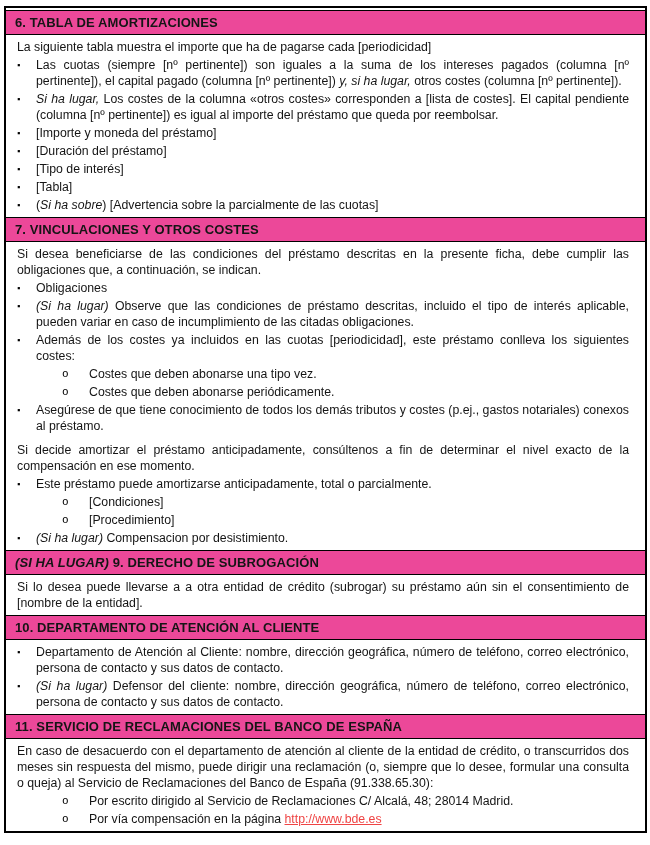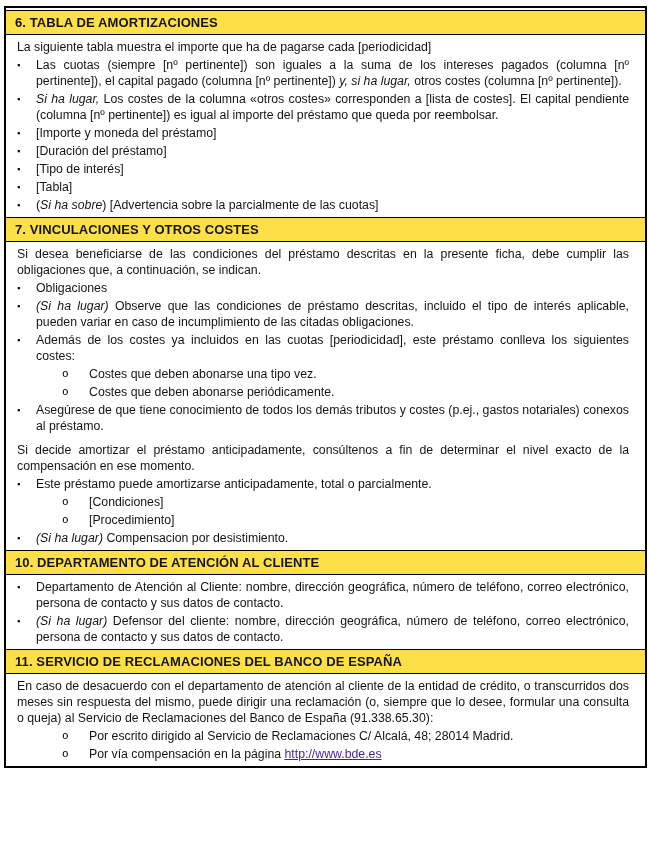--- a/index.html
+++ b/index.html
@@ -10,21 +10,21 @@
     -webkit-font-smoothing:antialiased;
   }
   .frame {
     margin:6px 3px 0 4px;
     border:2px solid #000;
     padding-top:2px;
     overflow:hidden;
     background:#fff;
   }
   .sec-header {
-    background:#fde047;
+    background:#ec4899;
     border-top:1px solid #000;
     border-bottom:1px solid #000;
     padding:4px 8px 4px 9px;
     font-weight:bold;
     font-size:13px;
     line-height:15px;
     letter-spacing:0.1px;
   }
   .sec-body {
     padding:4px 16px 3px 9px;
@@ -46,21 +46,21 @@
   .sub { margin-left:45px; }
   .s-marker {
     flex:0 0 27px;
     padding-left:2px;
     font-size:11px;
     line-height:15px;
     font-family:"DejaVu Sans Mono", monospace;
     color:#000;
   }
   .it { font-style:italic; }
-  .link { text-decoration:underline; color:#4c1d95; cursor:pointer; }
+  .link { text-decoration:underline; color:#ef4444; cursor:pointer; }
 </style>
 </head>
 <body>
 
 <div class="frame">
 
   <div>
     <div class="sec-header">
       <span>6. TABLA DE AMORTIZACIONES</span>
     </div>
@@ -145,20 +145,28 @@
         <span class="s-marker">o</span>
         <span class="b-text">[Procedimiento]</span>
       </div>
       <div class="block row">
         <span class="b-marker">▪</span>
         <span class="b-text"><span class="it">(Si ha lugar)</span><span> Compensacion por desistimiento.</span></span>
       </div>
     </div>
   </div>
 
+  <div>
+    <div class="sec-header">
+      <span class="it">(SI HA LUGAR)</span><span> 9. DERECHO DE SUBROGACIÓN</span>
+    </div>
+    <div class="sec-body">
+      <div class="block para">Si lo desea puede llevarse a a otra entidad de crédito (subrogar)  su préstamo aún sin el consentimiento de [nombre de la entidad].</div>
+    </div>
+  </div>
 
   <div>
     <div class="sec-header">
       <span>10. DEPARTAMENTO DE ATENCIÓN AL CLIENTE</span>
     </div>
     <div class="sec-body">
       <div class="block row">
         <span class="b-marker">▪</span>
         <span class="b-text">Departamento de Atención al Cliente: nombre, dirección geográfica, número de teléfono, correo electrónico, persona de contacto y sus datos de contacto.</span>
       </div>

